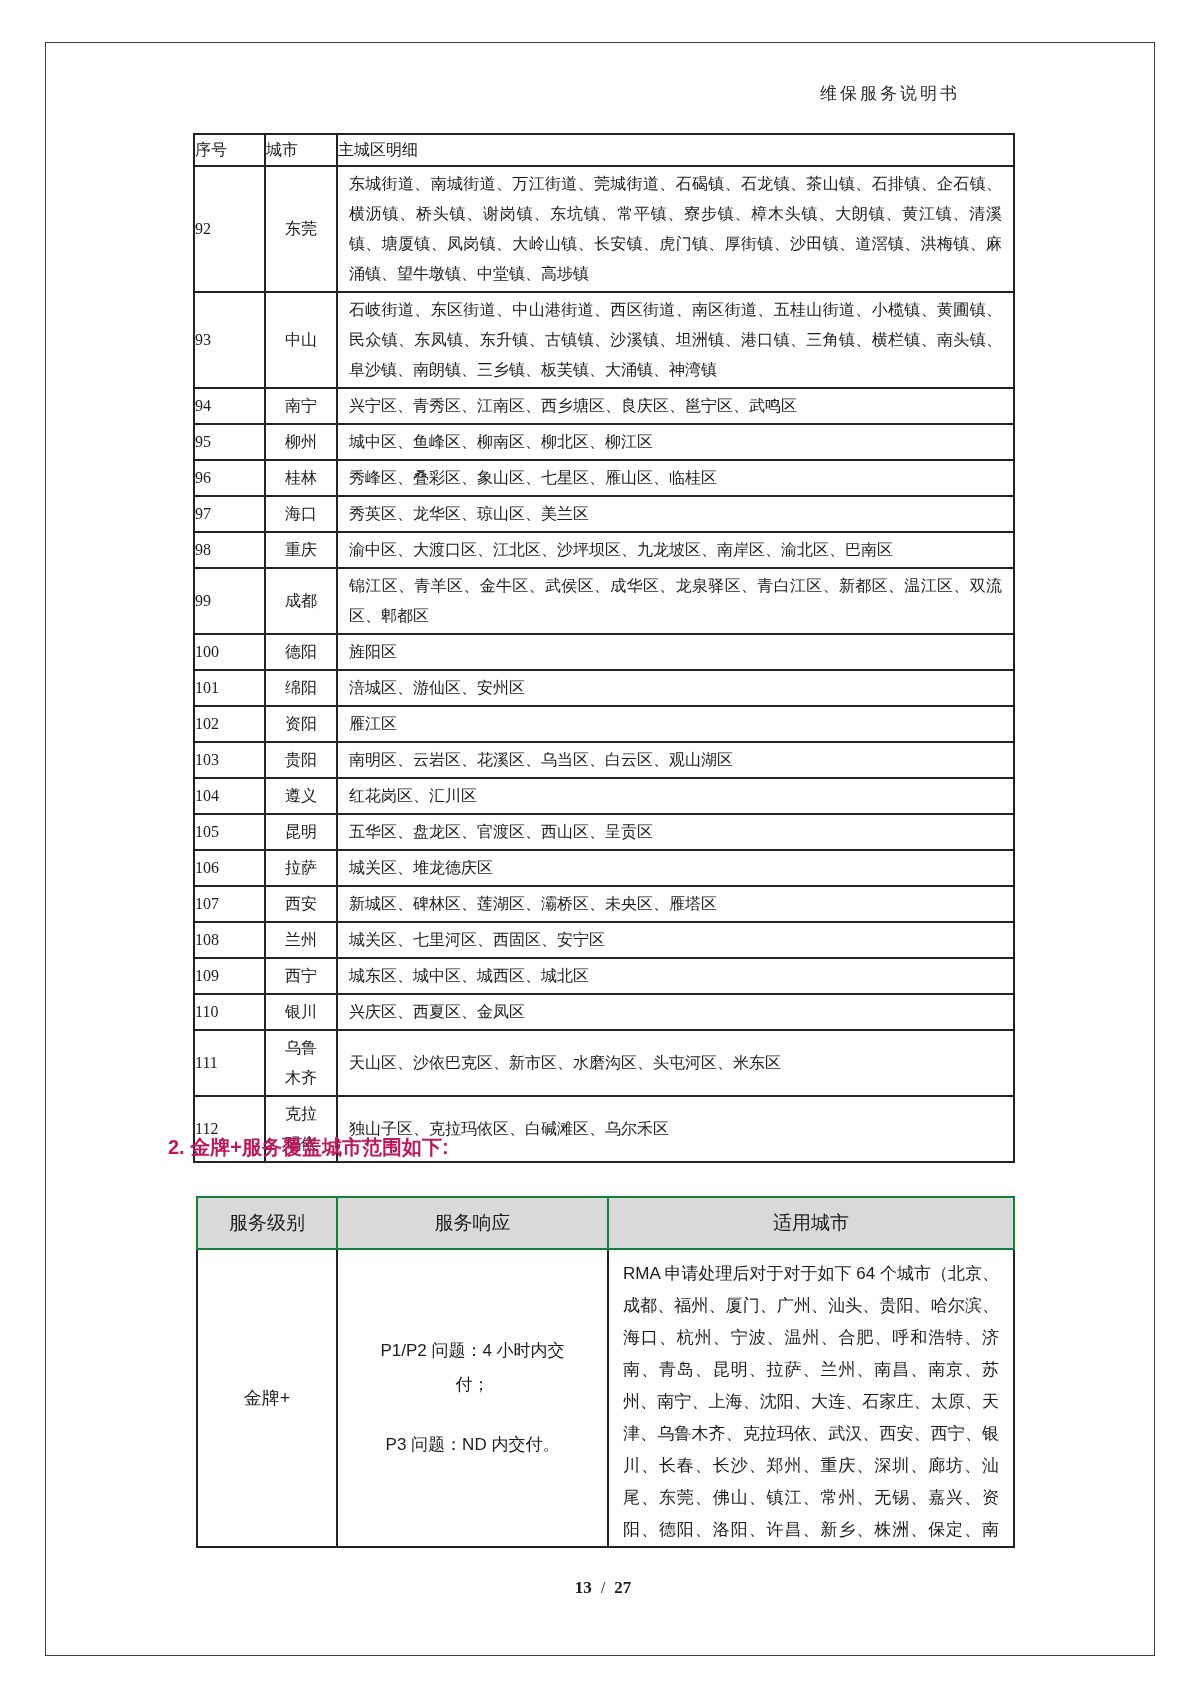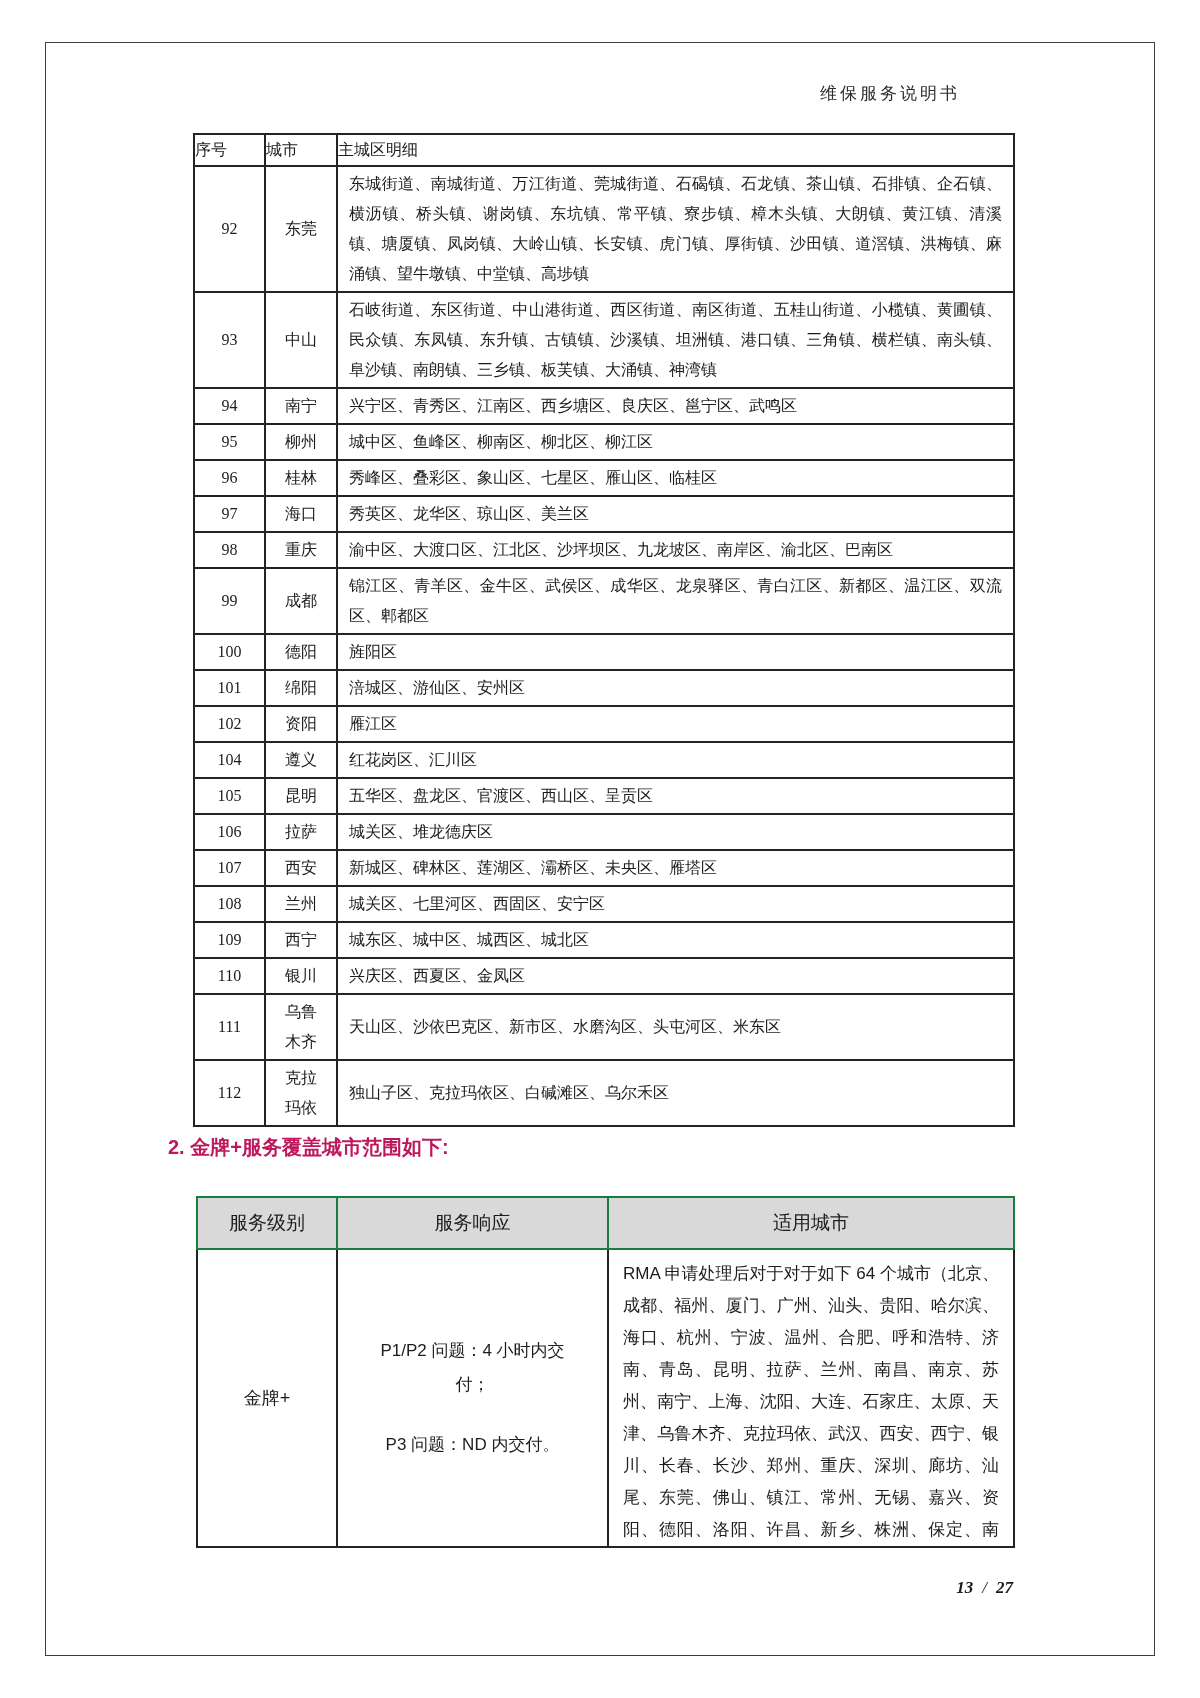--- a/index.html
+++ b/index.html
@@ -19,21 +19,21 @@
   }
 
   
   table.t1 {
     position:absolute; left:193px; top:133px; width:820px;
     border-collapse:collapse; table-layout:fixed;
     font-family:"Liberation Serif", serif; font-size:16px; color:#1c1c1c;
   }
   .t1 th, .t1 td { border:2px solid #232323; line-height:30px; }
   .t1 th { font-weight:normal; text-align:left; height:29px; padding:0; }
-  .t1 td.c-no   { text-align:center; padding:2px 0; }
+  .t1 td.c-no   { padding:2px 0; }
   .t1 td.c-city { text-align:left; padding:2px 19px; }
   .t1 td.c-districts { text-align:justify; padding:2px 11px; }
 
   
   .section-heading {
     position:absolute; left:168px; top:1134px;
     font-size:20px; font-weight:bold; color:#be185d; white-space:nowrap;
   }
 
   
@@ -52,22 +52,22 @@
   .t2 td.c-resp p { margin:16px; }
   .t2 td.c-resp p + p { margin-top:26px; }
   .t2 td.c-cities { vertical-align:top; padding:8px 14px 0 14px; }
   .cities-clip {
     height:288px; overflow:hidden;
     line-height:32px; font-size:17px; text-align:justify;
   }
 
   
   .page-footer {
-    position:absolute; left:193px; top:1578px; width:820px; text-align:right;
-    font-family:"Liberation Serif", serif; font-size:17px; color:#1a1a1a;font-style:italic;
+    position:absolute; left:193px; top:1578px; width:820px; text-align:center;
+    font-family:"Liberation Serif", serif; font-size:17px; color:#1a1a1a;
   }
   .page-footer .num { font-weight:bold; }
   .page-footer .sep { margin:0 9px; font-weight:normal; }
 </style>
 </head>
 <body>
 
 <div class="page-frame"></div>
 
 <div class="doc-header">维保服务说明书</div>
@@ -133,20 +133,25 @@
       </tr>
     <tr>
         <td class="c-no">101</td>
         <td class="c-city">绵阳</td>
         <td class="c-districts">涪城区、游仙区、安州区</td>
       </tr>
     <tr>
         <td class="c-no">102</td>
         <td class="c-city">资阳</td>
         <td class="c-districts">雁江区</td>
+      </tr>
+    <tr>
+        <td class="c-no">103</td>
+        <td class="c-city">贵阳</td>
+        <td class="c-districts">南明区、云岩区、花溪区、乌当区、白云区、观山湖区</td>
       </tr>
     <tr>
         <td class="c-no">104</td>
         <td class="c-city">遵义</td>
         <td class="c-districts">红花岗区、汇川区</td>
       </tr>
     <tr>
         <td class="c-no">105</td>
         <td class="c-city">昆明</td>
         <td class="c-districts">五华区、盘龙区、官渡区、西山区、呈贡区</td>

